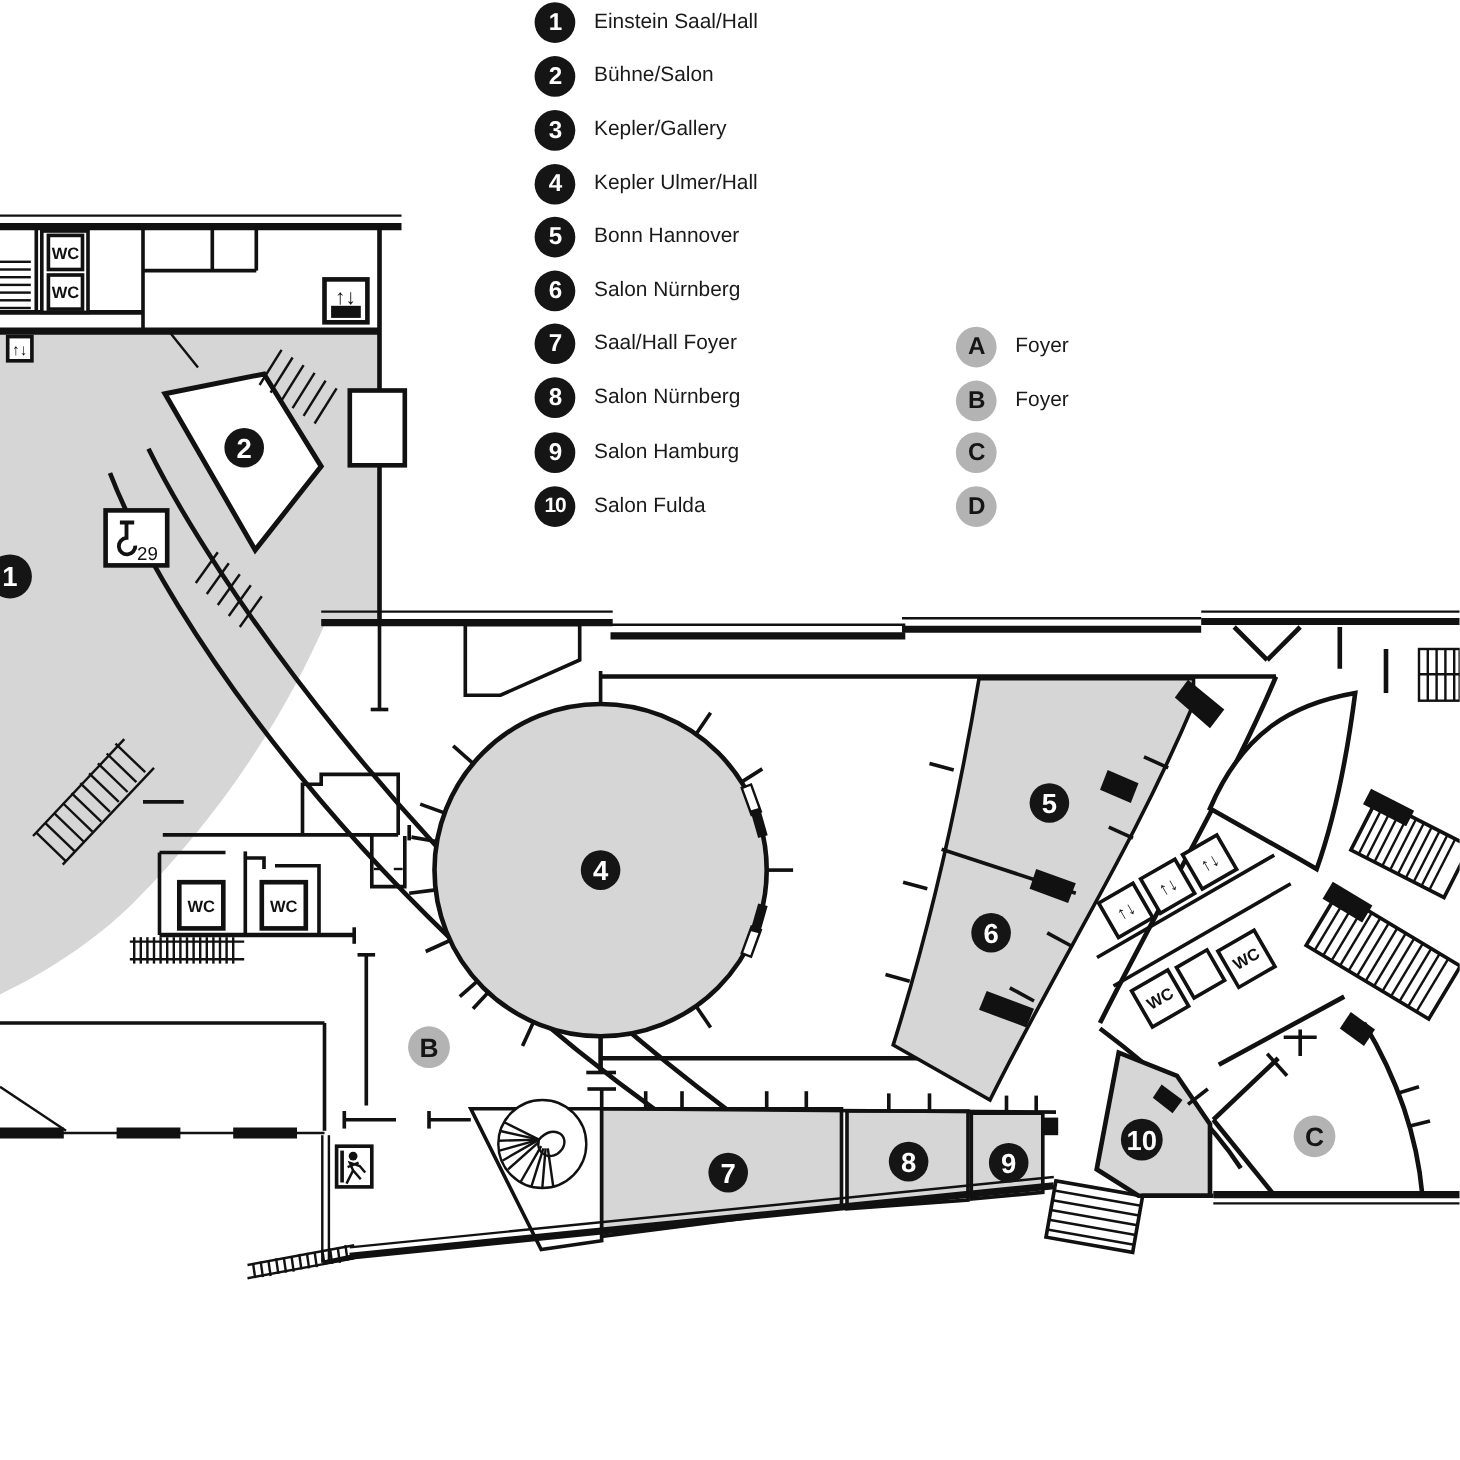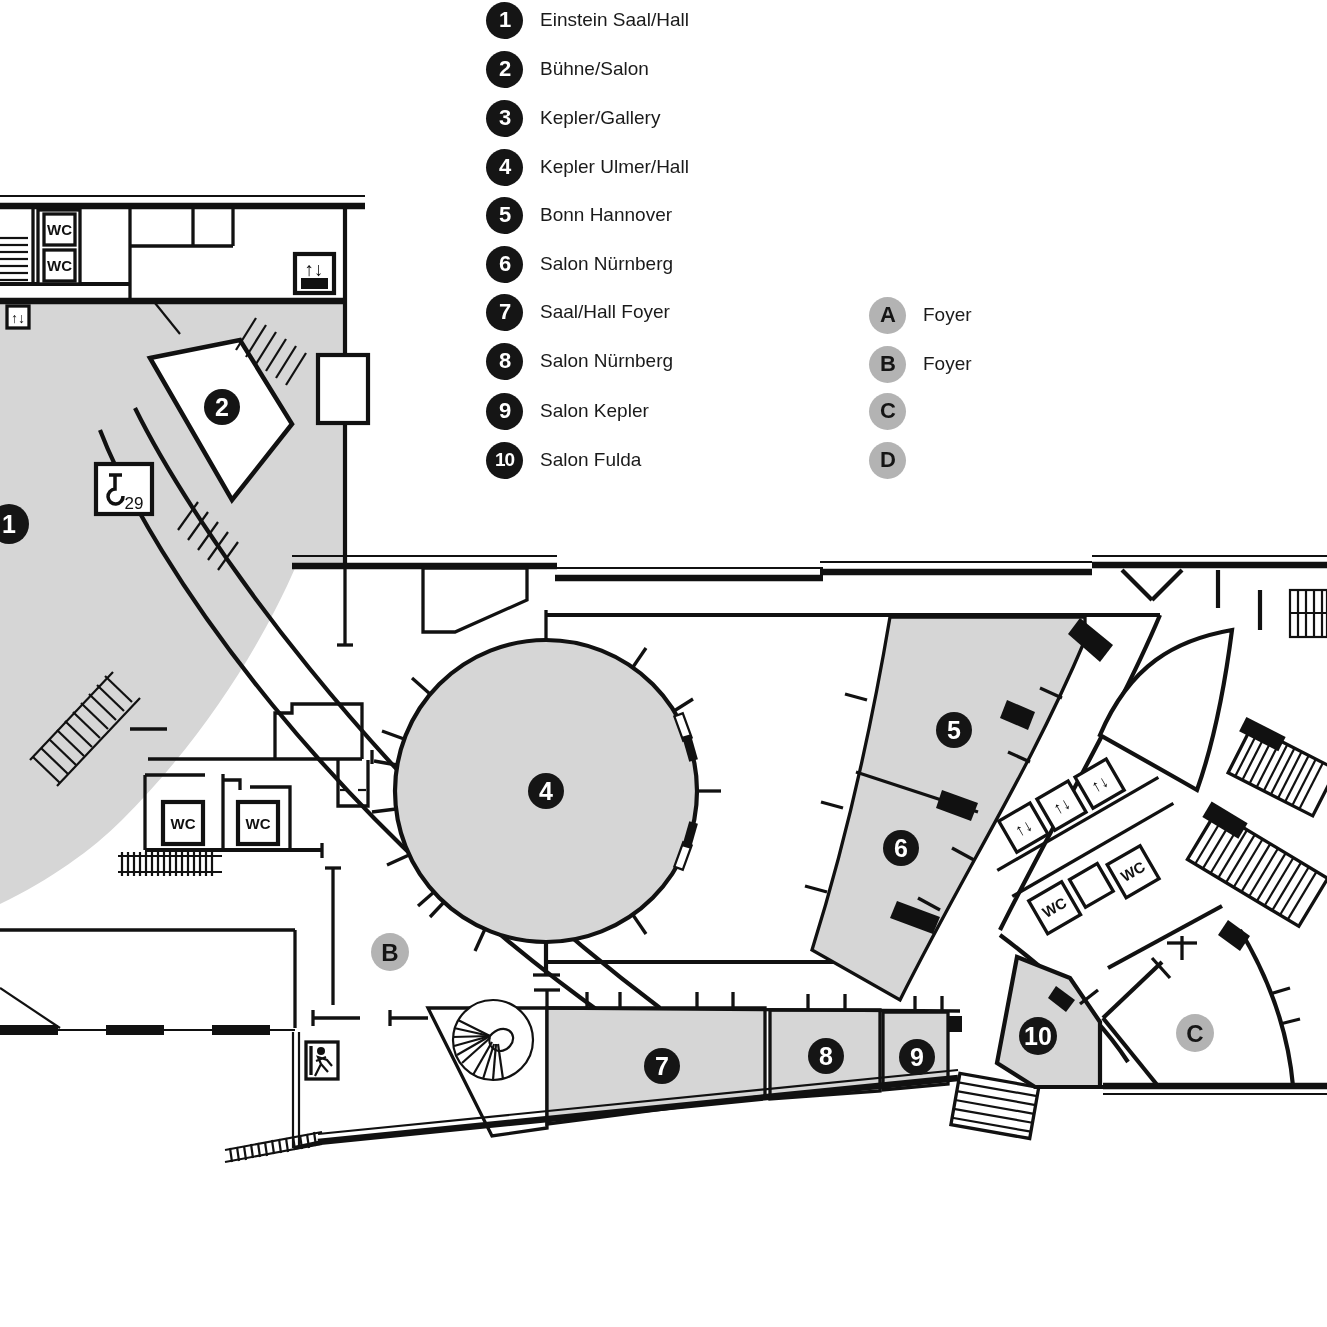--- a/index.html
+++ b/index.html
@@ -51,21 +51,21 @@
   <div class="legend-item" style="left:486px;top:293px">
       <span class="badge">7</span>
       <span class="legend-label">Saal/Hall Foyer</span>
     </div>
   <div class="legend-item" style="left:486px;top:342px">
       <span class="badge">8</span>
       <span class="legend-label">Salon Nürnberg</span>
     </div>
   <div class="legend-item" style="left:486px;top:392px">
       <span class="badge">9</span>
-      <span class="legend-label">Salon Kepler</span>
+      <span class="legend-label">Salon Hamburg</span>
     </div>
   <div class="legend-item" style="left:486px;top:441px">
       <span class="badge" style="font-size:19px">10</span>
       <span class="legend-label">Salon Fulda</span>
     </div>
 
   <div class="legend-item" style="left:869px;top:296px">
       <span class="badge gray">A</span>
       <span class="legend-label">Foyer</span>
     </div>

